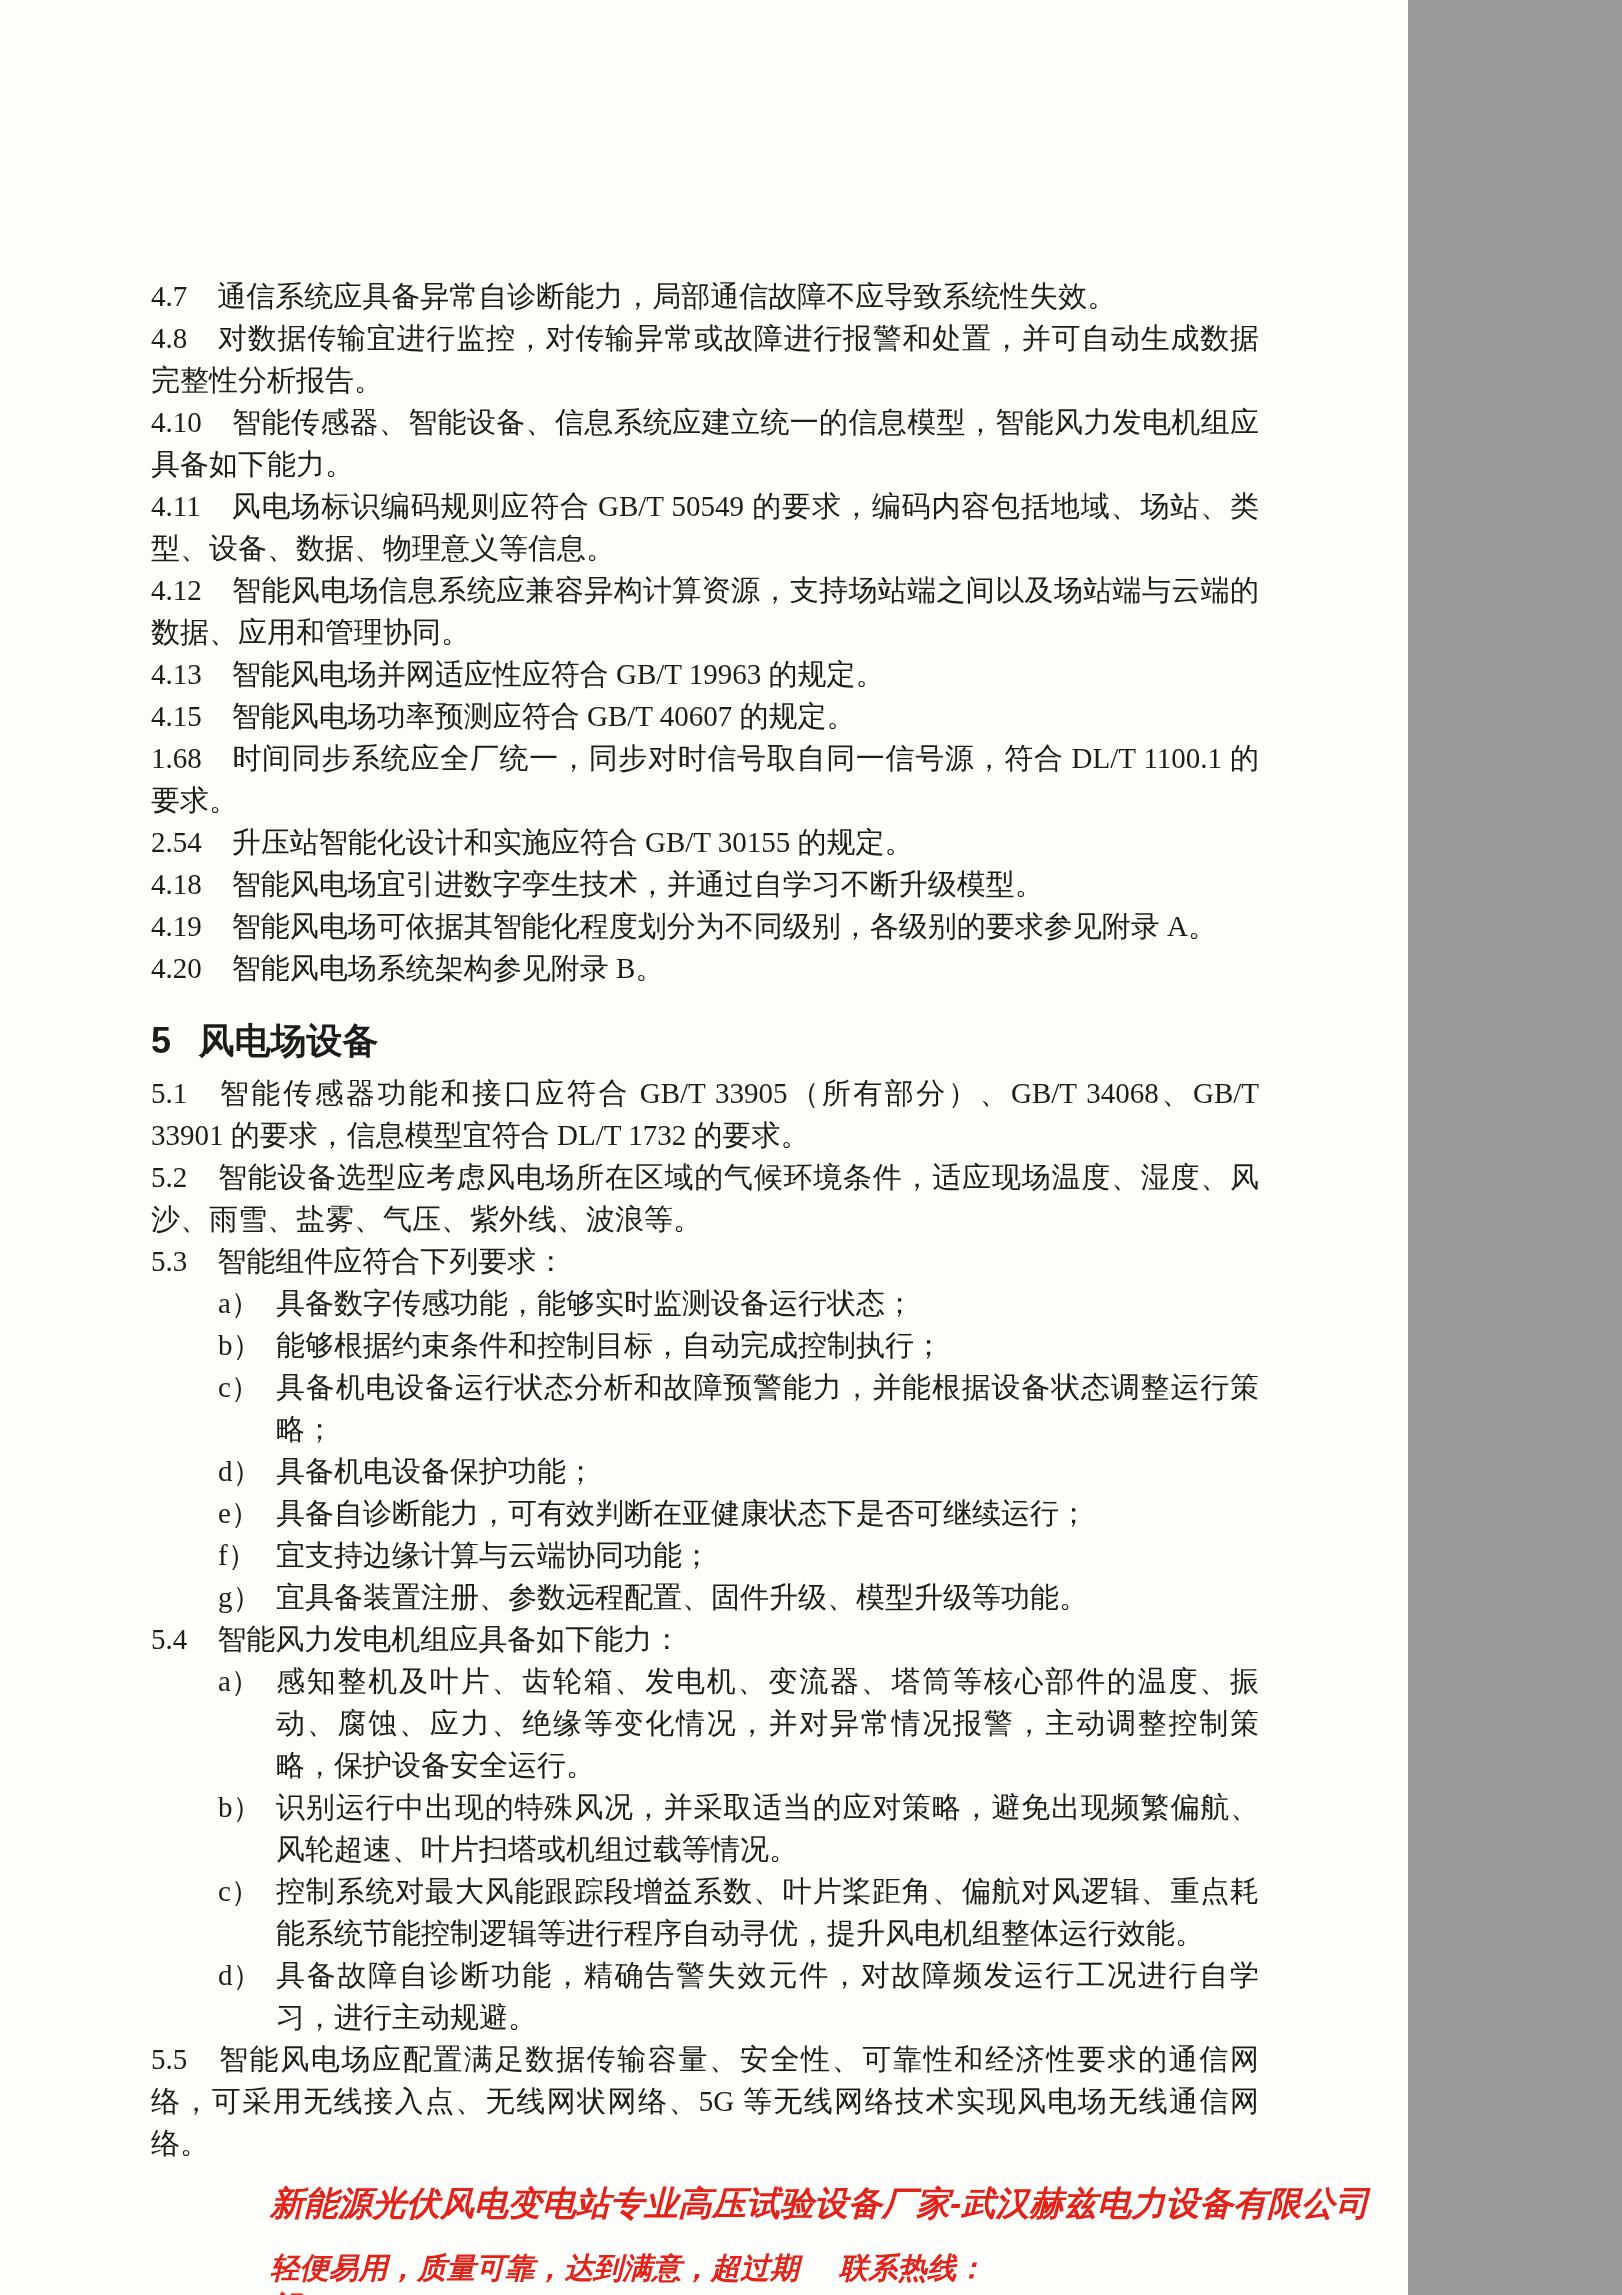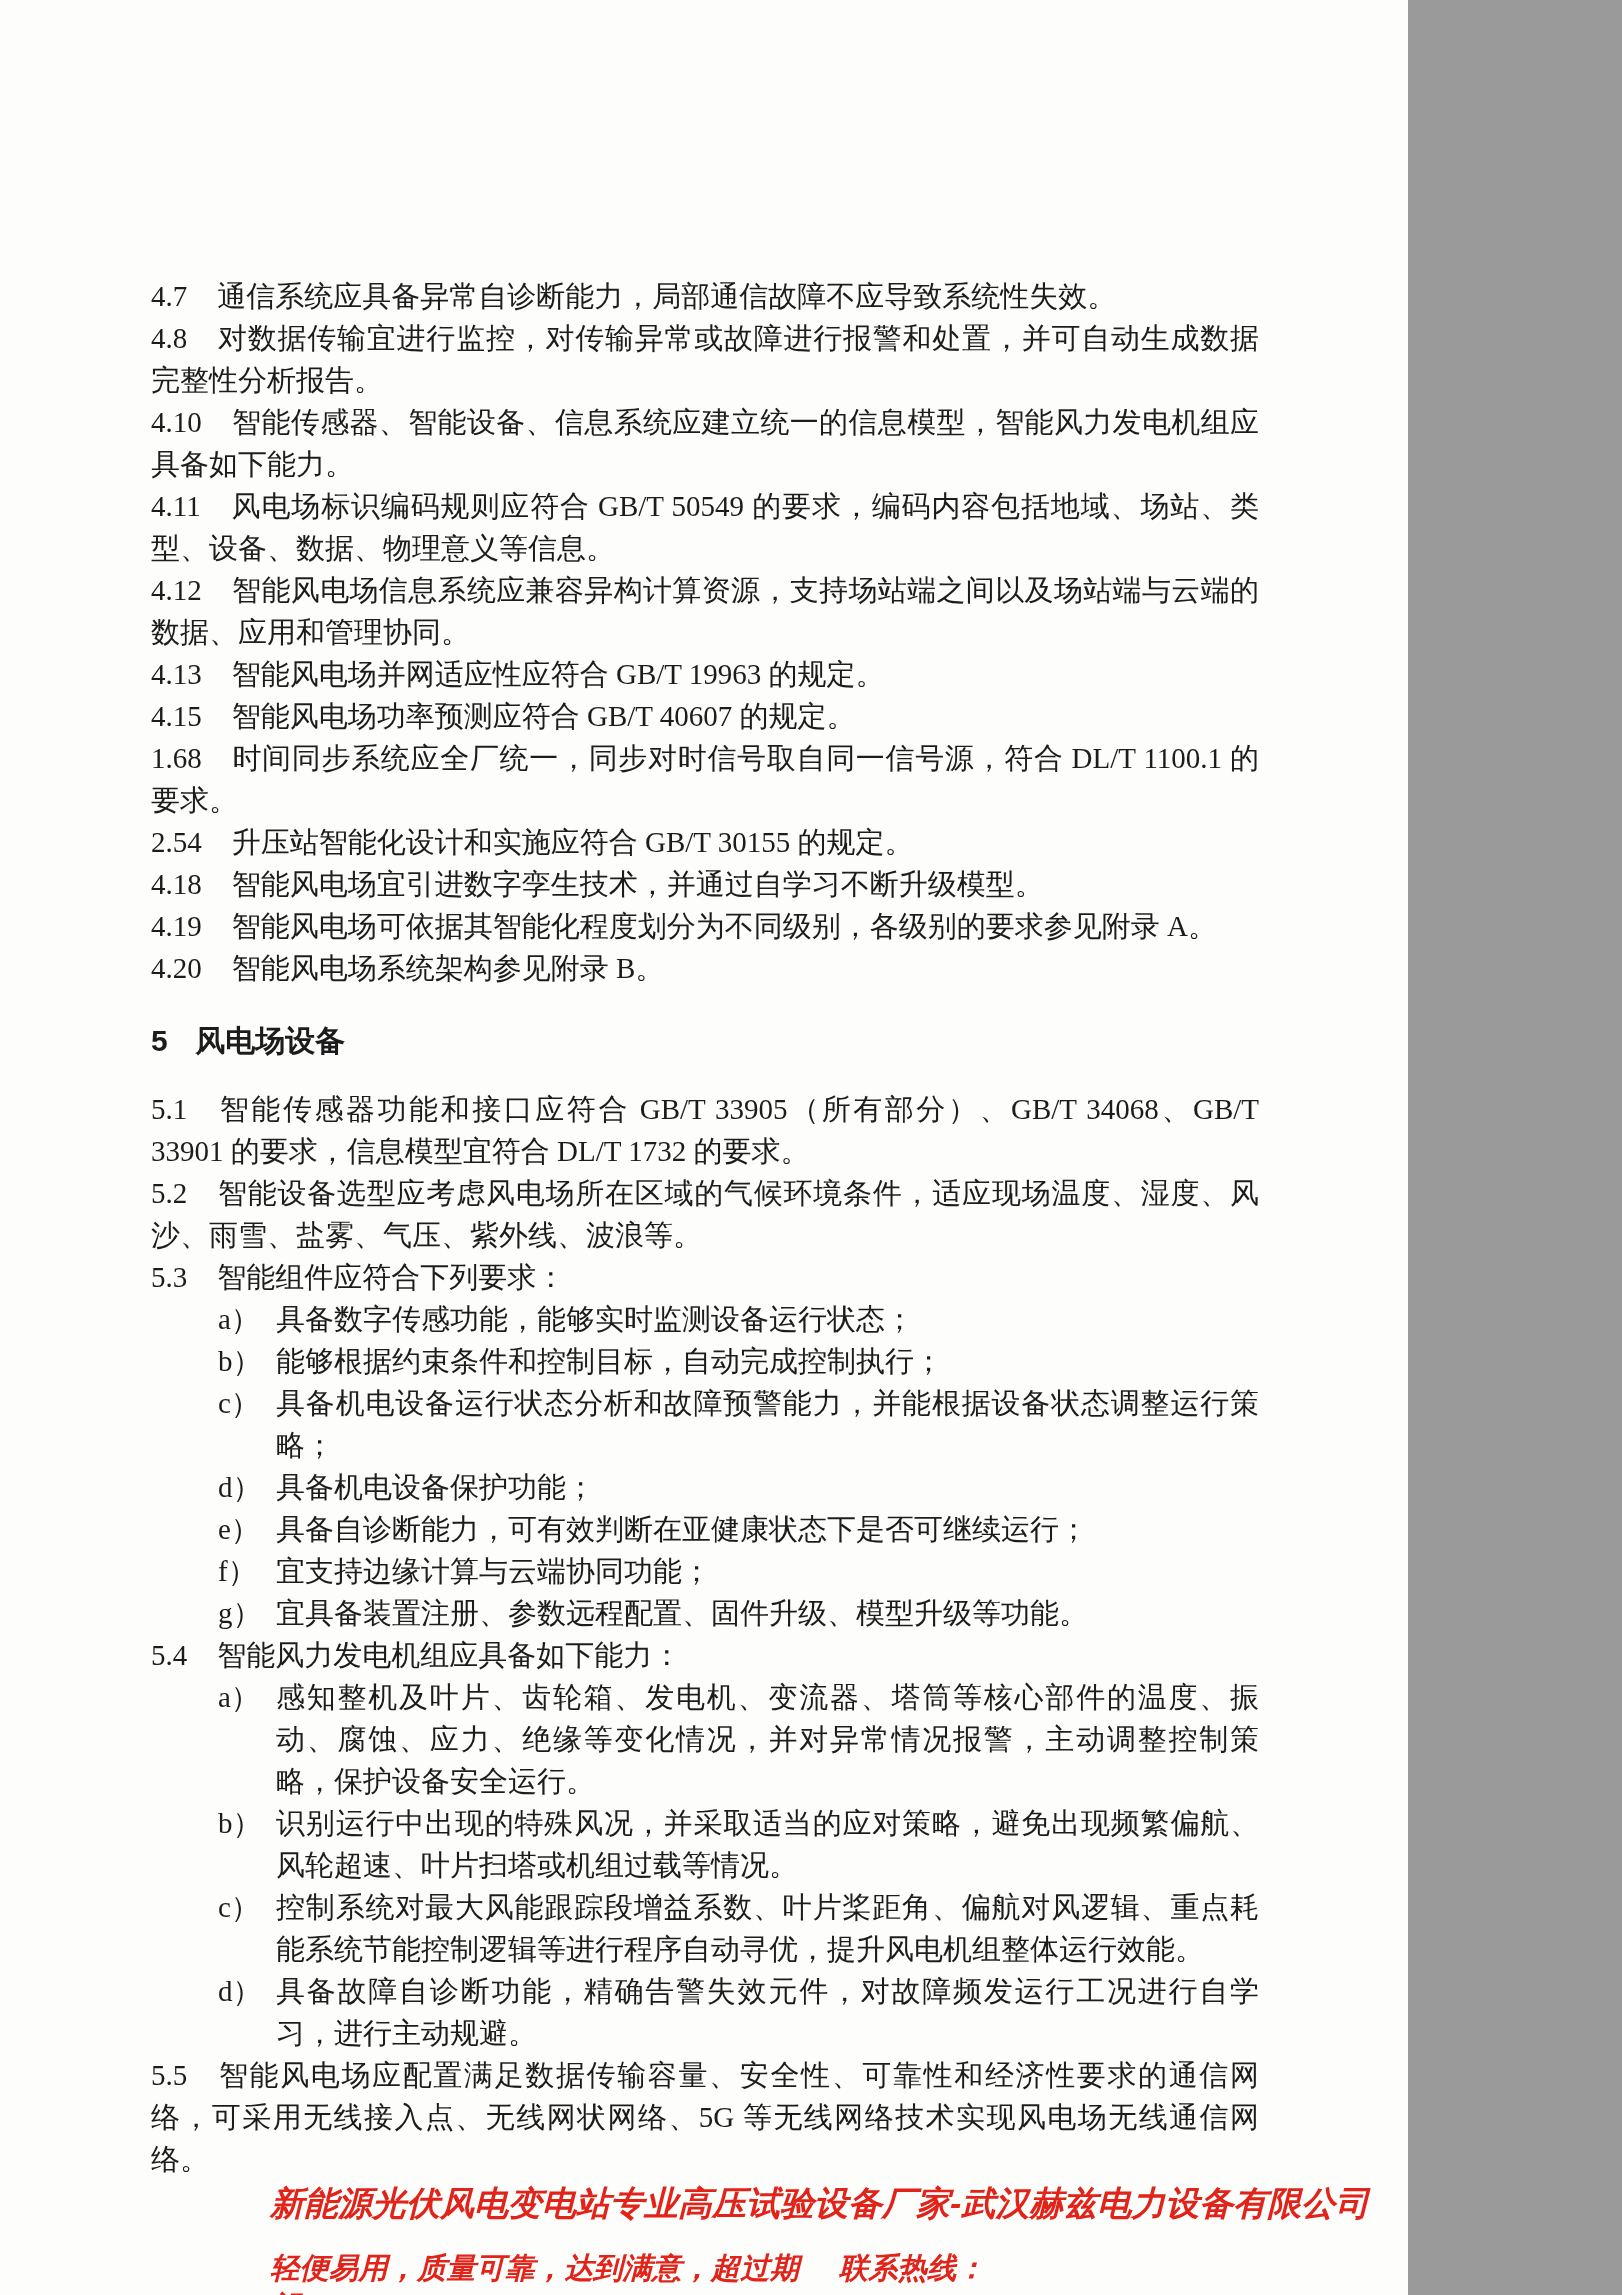--- a/index.html
+++ b/index.html
@@ -16,22 +16,22 @@
     left:151px;right:149px;top:275px;
   }
   .clause{
     margin:0;
     font-size:29px;
     line-height:42px;
     text-align:justify;
   }
   .clause .num{margin-right:30px;}
   .heading{
-    margin:31px 0 26px 0;
-    font-size:30px;
+    margin:31px 0 10px 0;
+    font-size:36px;
     line-height:42px;
     font-weight:bold;
     font-family:"Liberation Sans","DejaVu Sans",sans-serif;
   }
   .heading .num{margin-right:27.5px;}
   .subitem{
     display:flex;
     padding-left:67px;
     font-size:29px;
     line-height:42px;

